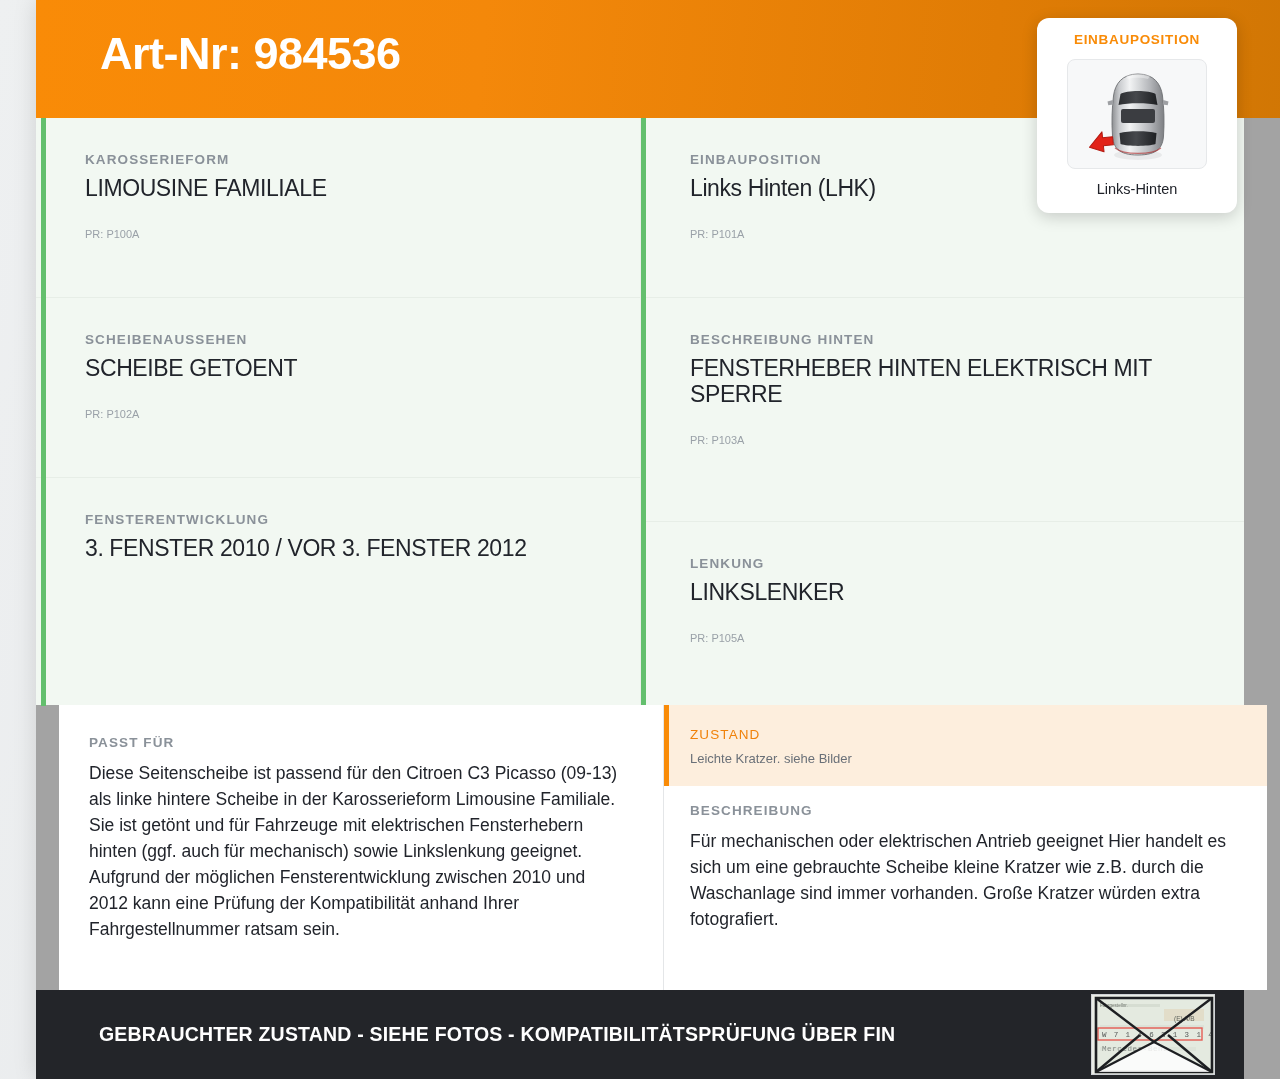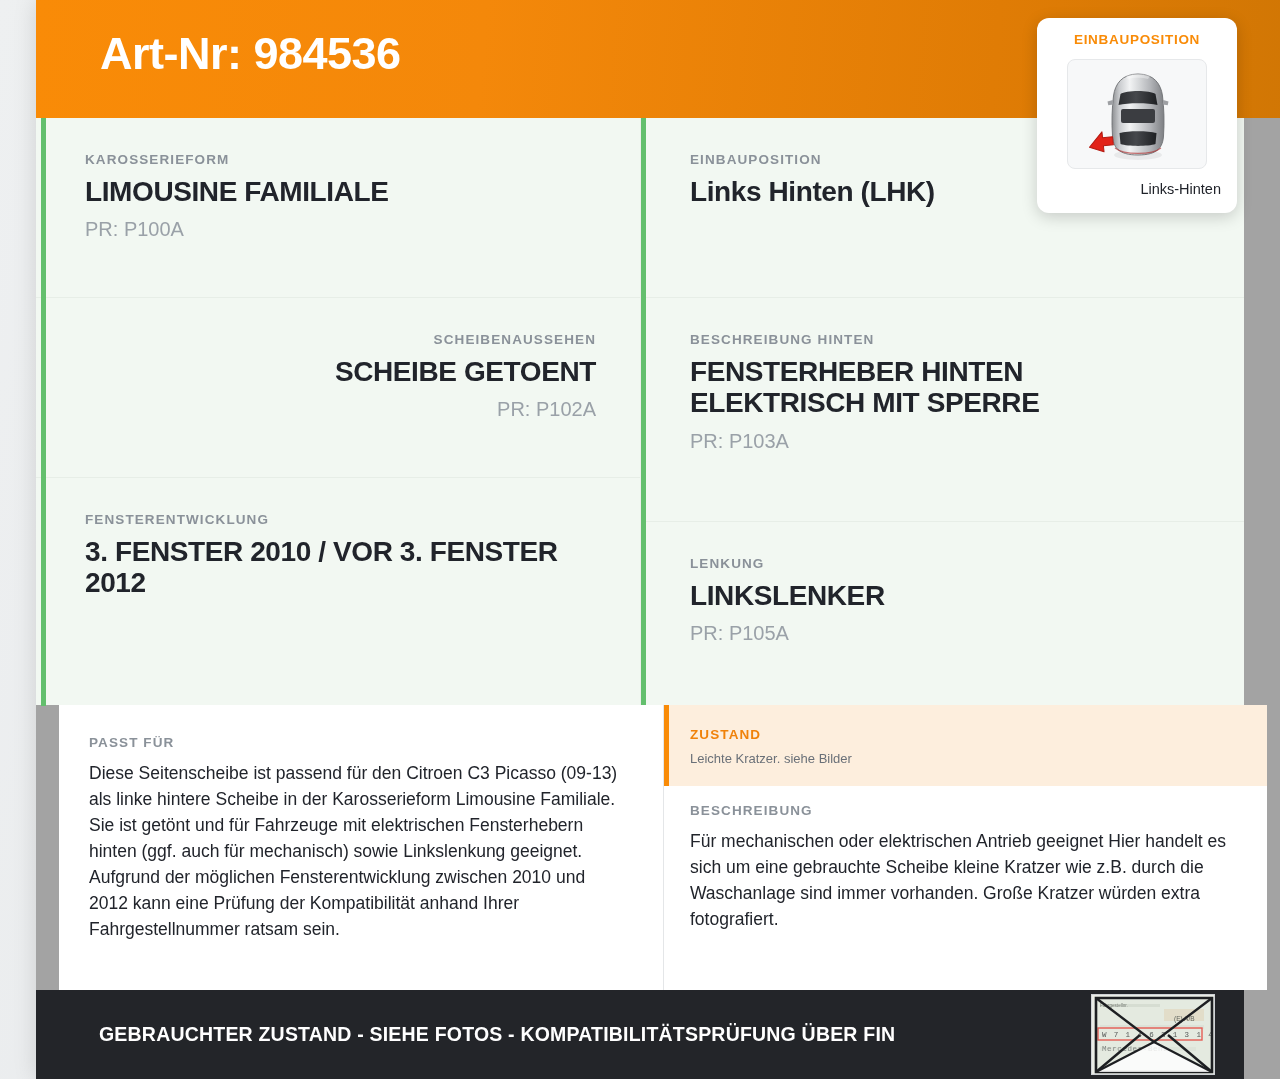--- a/index.html
+++ b/index.html
@@ -74,21 +74,20 @@
     border: 1px solid #e6e8ea;
     border-radius: 8px;
     position: relative;
     overflow: hidden;
   }
   .float-caption {
     margin-top: 12px;
     font-size: 14.5px;
     color: #20232a;
     font-weight: normal;
-    text-align: right;
   }
 
   
   .specs {
     position: absolute;
     left: 0;
     top: 118px;
     width: 1208px;
     height: 587px;
     display: flex;
@@ -117,36 +116,36 @@
   .spec-cell:last-child { border-bottom: none; }
 
   .spec-label {
     font-size: 13.5px;
     font-weight: bold;
     color: #8a9199;
     letter-spacing: 1.1px;
     margin-bottom: 9px;
   }
   .spec-value {
-    font-size: 28px;
-    font-weight: bold;
+    font-size: 23px;
+    font-weight: normal;
     color: #21242b;
     line-height: 1.12;
     letter-spacing: -0.4px;
   }
   .spec-value.mixed { text-transform: none; }
   .spec-pr {
-    font-size: 20px;
+    font-size: 11px;
     color: #9aa1a8;
-    margin-top: 11px;
+    margin-top: 26px;
   }
 
   
   .h-left-1 { height: 180px; }
-  .h-left-2 { height: 180px; text-align: right; }
+  .h-left-2 { height: 180px; }
   .h-left-3 { flex: 1; }
   .h-right-1 { height: 180px; }
   .h-right-2 { height: 224px; }
   .h-right-3 { flex: 1; }
 
   
   .bottom {
     position: absolute;
     left: 0;
     top: 705px;
@@ -188,21 +187,21 @@
   }
   .zustand::before {
     content: "";
     position: absolute;
     left: 0; top: 0; bottom: 0;
     width: 5px;
     background: #f98b07;
   }
   .zustand-label {
     font-size: 13.5px;
-    font-weight: bold;
+    font-weight: normal;
     color: #f0820a;
     letter-spacing: 1.1px;
     margin-bottom: 9px;
   }
   .zustand-text {
     font-size: 13px;
     color: #6a7078;
   }
 
   .beschreibung {
@@ -310,20 +309,21 @@
       <div class="spec-cell h-left-3">
         <div class="spec-label">FENSTERENTWICKLUNG</div>
         <div class="spec-value">3. FENSTER 2010 / VOR 3. FENSTER 2012</div>
       </div>
     </div>
 
     <div class="spec-col right">
       <div class="spec-cell h-right-1">
         <div class="spec-label">EINBAUPOSITION</div>
         <div class="spec-value mixed">Links Hinten (LHK)</div>
+        <div class="spec-pr">PR: P101A</div>
       </div>
       <div class="spec-cell h-right-2">
         <div class="spec-label">BESCHREIBUNG HINTEN</div>
         <div class="spec-value">FENSTERHEBER HINTEN ELEKTRISCH MIT SPERRE</div>
         <div class="spec-pr">PR: P103A</div>
       </div>
       <div class="spec-cell h-right-3">
         <div class="spec-label">LENKUNG</div>
         <div class="spec-value">LINKSLENKER</div>
         <div class="spec-pr">PR: P105A</div>

